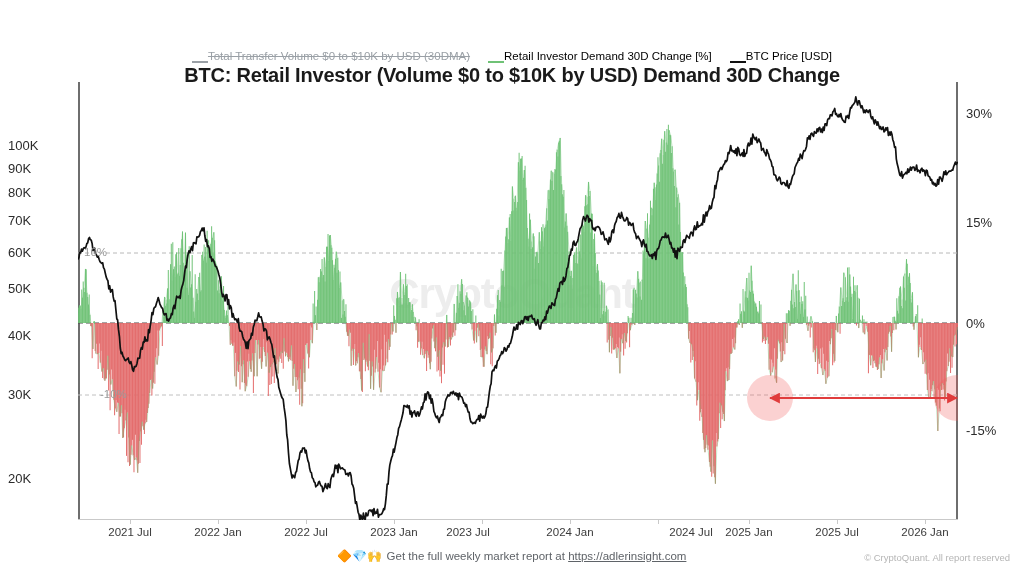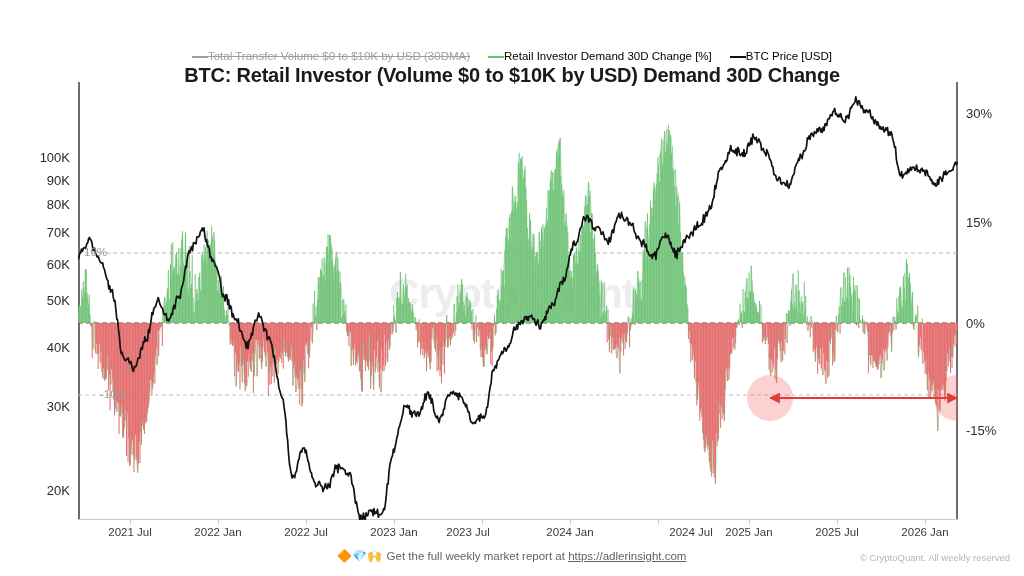--- a/index.html
+++ b/index.html
@@ -33,21 +33,21 @@
     position: absolute;
     top: 51px; left: 0; width: 1024px;
     display: flex;
     justify-content: center;
     align-items: center;
     gap: 18px;
     font-size: 11.5px;
   }
   .legend-item {
     display: flex;
-    align-items: center;
+    align-items: flex-end;
     white-space: nowrap;
   }
   .legend-swatch {
     display: inline-block;
     width: 16px;
     height: 2px;
     flex: 0 0 auto;
   }
   .legend-label { line-height: 1; }
   .legend-item.disabled .legend-label {
@@ -72,25 +72,23 @@
   }
   #axis-left-spine  { left: 78px;  top: 82px; width: 1.6px; height: 438px; }
   #axis-right-spine { left: 956px; top: 82px; width: 1.6px; height: 438px; }
   #axis-bottom-spine{ left: 78px;  top: 519px; width: 880px; height: 1px; background: #c9c9c9; }
 
   
   .ytick-left {
     position: absolute;
     right: 8px;
     width: 62px;
-    text-align: right;
     font-size: 13px;
     color: #2b2b2b;
     transform: translateY(-50%);
-    margin-top: 12px;
   }
 
   
   .ytick-right {
     position: absolute;
     left: 966px;
     width: 60px;
     text-align: left;
     font-size: 13px;
     color: #2b2b2b;
@@ -1427,15 +1425,15 @@
     </div>
   <div id="inline-labels">
       <div class="grid-inline-label" style="left: 84px; top: 246px;">10%</div>
       <div class="grid-inline-label" style="left: 100px; top: 388px;">-10%</div>
     </div>
 
   <div id="footer-promo">
     <span class="emoji">🔶💎🙌</span>
     <span>Get the full weekly market report at </span><a href="#">https://adlerinsight.com</a>
   </div>
-  <div id="footer-copyright">© CryptoQuant. All weekly reserved</div>
+  <div id="footer-copyright">© CryptoQuant. All report reserved</div>
 
 </div>
 
 </body></html>

